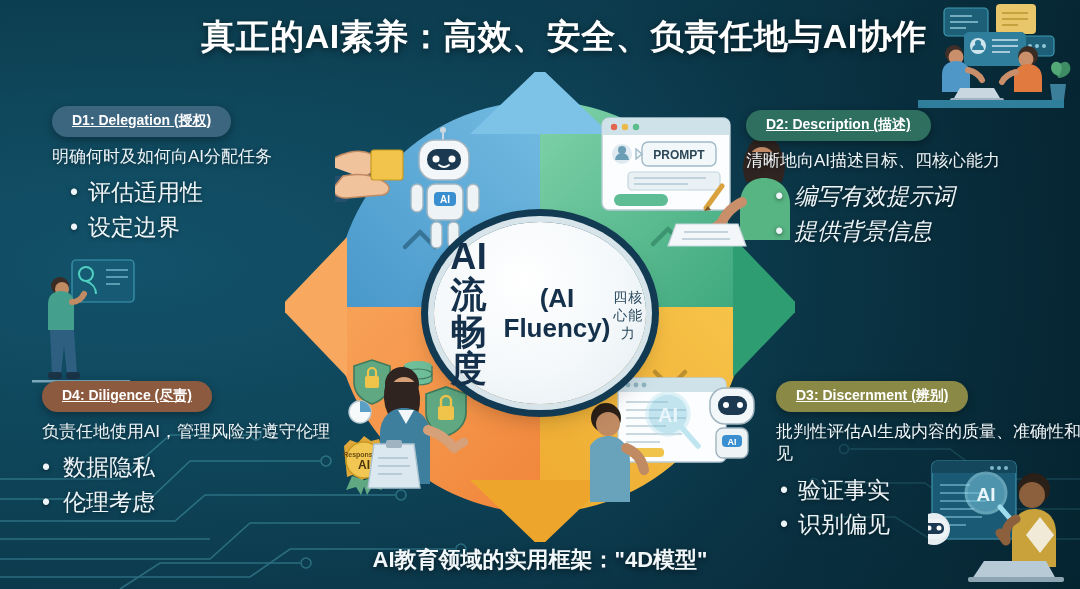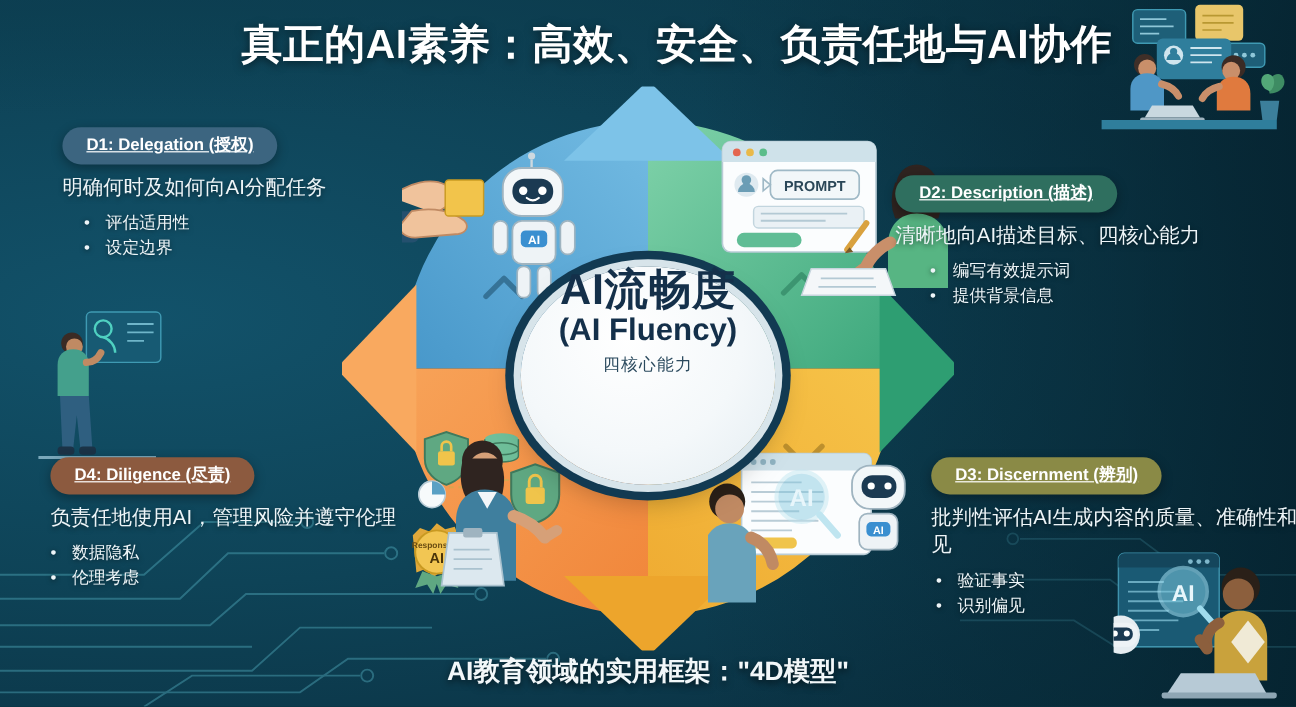--- a/index.html
+++ b/index.html
@@ -44,53 +44,53 @@
 
   
   .cycle { position:absolute; left:285px; top:72px; width:510px; height:470px; z-index:4; }
 
   
   .center-circle {
     position:absolute; left:434px; top:222px; width:212px; height:182px;
     border-radius:50%;
     background:radial-gradient(circle at 42% 32%, #ffffff 0%, #f4f8fa 55%, #e3ecf1 100%);
     box-shadow:0 0 0 6px #d7e4ea, 0 0 0 13px #123a52, 0 10px 26px rgba(0,0,0,.35);
-    display:flex; flex-direction:column; align-items:center; justify-content:flex-start;
+    display:flex; flex-direction:row; align-items:center; justify-content:flex-end;
     z-index:8; text-align:center;
   }
   .cc-main { font-size:36px; font-weight:700; color:#14304a; line-height:1.04; letter-spacing:.5px; }
   .cc-sub  { font-size:26px; font-weight:700; color:#14304a; line-height:1.15; margin-top:1px; }
   .cc-small{ font-size:14px; font-weight:500; color:#2b4a5e; margin-top:5px; letter-spacing:1px; }
 
   
   .quad { position:absolute; z-index:11; }
   .pill {
     display:inline-block; border-radius:22px; padding:6px 20px 7px;
     font-size:14px; font-weight:700; color:#ffffff; white-space:nowrap;
     box-shadow:0 3px 10px rgba(0,0,0,.33);
     text-decoration:underline;
   }
   .qdesc {
     font-size:17px; color:#eef5f8; line-height:1.32; margin-top:9px;
     text-shadow:0 1px 4px rgba(0,0,0,.5); font-weight:500;
   }
   .qlist { list-style:none; margin-top:7px; }
   .qlist li {
-    font-size:14px; color:#eef5f8; line-height:1.5; position:relative;
+    font-size:23px; color:#eef5f8; line-height:1.5; position:relative;
     text-shadow:0 1px 4px rgba(0,0,0,.5); font-weight:500;
   }
 
   
   #quad-d1 { left:52px; top:106px; width:320px; }
   #quad-d1 .qlist { padding-left:36px; }
   #quad-d1 .qlist li::before { content:"•"; position:absolute; left:-18px; }
 
   
-  #quad-d2 { left:746px; top:110px; width:334px;margin-top:36px; }
-  #quad-d2 .qlist { padding-left:48px; }
+  #quad-d2 { left:746px; top:110px; width:334px; }
+  #quad-d2 .qlist { padding-left:48px;font-style:italic; }
   #quad-d2 .qlist li::before { content:"•"; position:absolute; left:-19px; }
 
   
   #quad-d3 { left:748px; top:381px; width:332px;margin-left:28px; }
   #quad-d3 .qlist { padding-left:22px; }
   #quad-d3 .qlist li::before { content:"•"; position:absolute; left:-18px; }
 
   
   #quad-d4 { left:42px; top:381px; width:310px; text-align:left; }
   #quad-d4 .qlist { padding-right:4px; }

